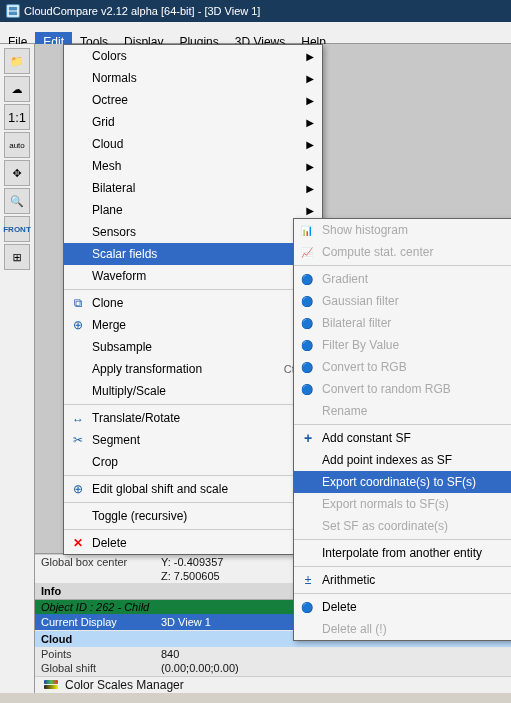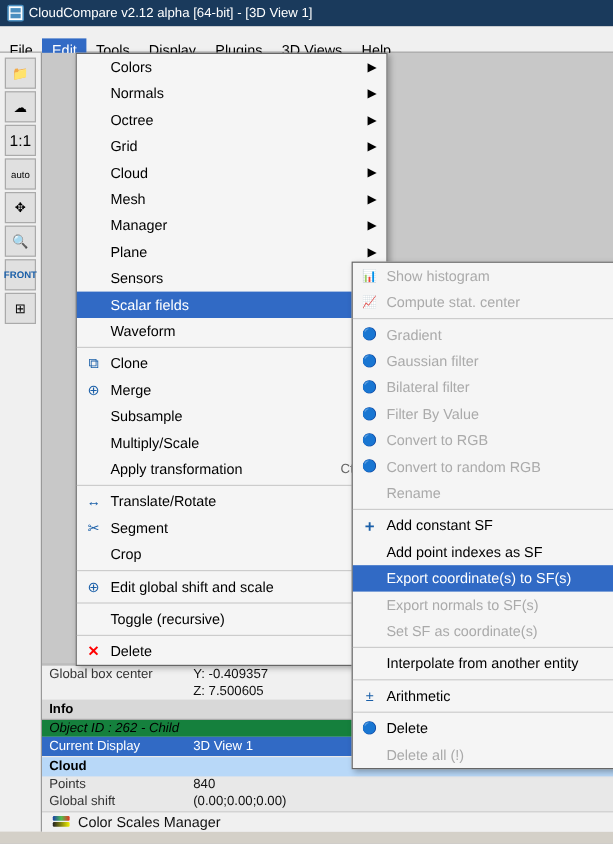--- a/index.html
+++ b/index.html
@@ -293,21 +293,21 @@
       </div>
       <div class="dropdown-item">
         <span>Cloud</span>
         <span class="arrow">▶</span>
       </div>
       <div class="dropdown-item">
         <span>Mesh</span>
         <span class="arrow">▶</span>
       </div>
       <div class="dropdown-item">
-        <span>Manager</span>
+        <span>Bilateral</span>
         <span class="arrow">▶</span>
       </div>
       <div class="dropdown-item">
         <span>Plane</span>
         <span class="arrow">▶</span>
       </div>
       <div class="dropdown-item">
         <span>Sensors</span>
         <span class="arrow">▶</span>
       </div>
@@ -325,25 +325,25 @@
         <span>Clone</span>
       </div>
       <div class="dropdown-item">
         <span class="item-icon blue-icon">⊕</span>
         <span>Merge</span>
       </div>
       <div class="dropdown-item">
         <span>Subsample</span>
       </div>
       <div class="dropdown-item">
-        <span>Multiply/Scale</span>
-      </div>
-      <div class="dropdown-item">
         <span>Apply transformation</span>
         <span class="shortcut">Ctrl+T</span>
+      </div>
+      <div class="dropdown-item">
+        <span>Multiply/Scale</span>
       </div>
       <div class="dropdown-sep"></div>
       <div class="dropdown-item">
         <span class="item-icon blue-icon">↔</span>
         <span>Translate/Rotate</span>
       </div>
       <div class="dropdown-item">
         <span class="item-icon blue-icon">✂</span>
         <span>Segment</span>
         <span class="shortcut">T</span>

